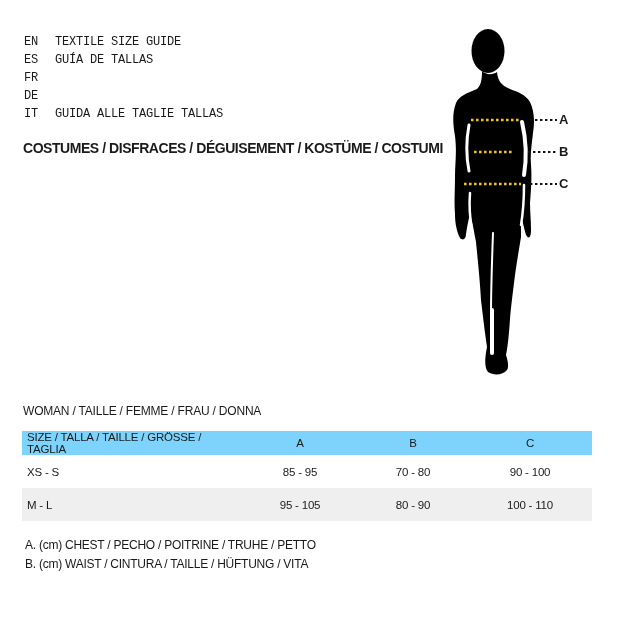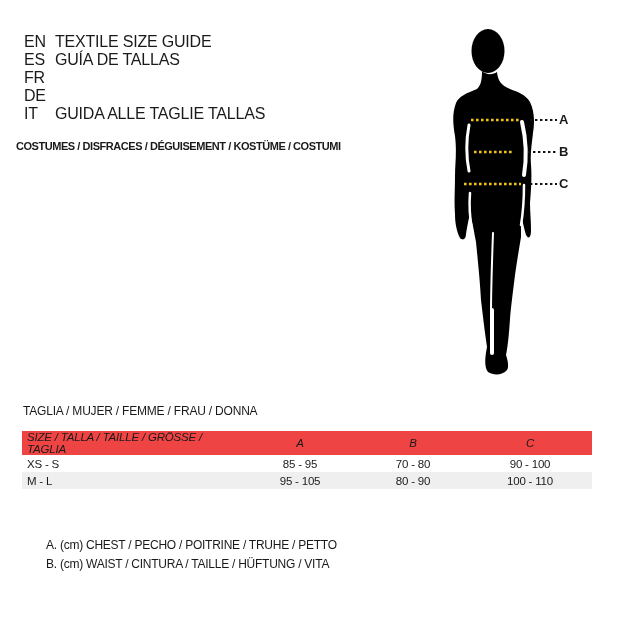--- a/index.html
+++ b/index.html
@@ -5,26 +5,26 @@
   html,body{margin:0;padding:0;}
   body{
     width:620px;height:620px;background:#ffffff;position:relative;overflow:hidden;
     font-family:"Liberation Sans", sans-serif;color:#1a1a1a;
     -webkit-font-smoothing:antialiased;
   }
   .abs{position:absolute;}
 
   
   .langs{left:24px;top:33px;}
-  .lang-row{display:flex;height:18px;align-items:center;font-size:16px;letter-spacing:-0.2px;}
+  .lang-row{display:flex;height:18px;align-items:center;font-size:12px;letter-spacing:-0.2px;font-family:Liberation Mono, monospace;}
   .lang-code{width:31px;flex:0 0 31px;}
   .lang-text{white-space:nowrap;}
 
   
-  .category{left:16px;top:140px;font-weight:bold;font-size:11px;letter-spacing:-0.45px;white-space:nowrap;}
+  .category{left:23px;top:140px;font-weight:bold;font-size:14px;letter-spacing:-0.45px;white-space:nowrap;}
 
   
   .figure{left:440px;top:25px;width:180px;height:365px;}
   .figure svg{display:block;}
   .measure-label{position:absolute;font-weight:bold;font-size:13px;line-height:16px;width:18px;}
   .ml-a{left:119px;top:87px;}
   .ml-b{left:119px;top:119px;}
   .ml-c{left:119px;top:151px;}
 
   
@@ -33,27 +33,27 @@
     position:absolute;left:22px;top:431px;width:570px;
     border-collapse:collapse;table-layout:fixed;
     font-size:11.5px;letter-spacing:-0.2px;
   }
   table.size-table th, table.size-table td{
     padding:0;text-align:center;font-weight:normal;vertical-align:middle;
   }
   table.size-table th:first-child, table.size-table td:first-child{
     text-align:left;padding-left:5px;
   }
-  table.size-table thead tr{height:16px;background:#ef4444;font-style:italic;}
-  table.size-table tbody tr{height:17px;margin-top:41px;}
+  table.size-table thead tr{height:16px;background:#7dd3fc;}
+  table.size-table tbody tr{height:33px;margin-top:41px;}
   table.size-table tbody tr.alt{background:#efefef;padding-left:40px;}
 
   
   .legend{left:25px;top:536px;font-size:12px;line-height:19px;letter-spacing:-0.25px;}
-  .legend-row{white-space:nowrap;margin-left:21px;}
+  .legend-row{white-space:nowrap;}
 </style>
 </head>
 <body>
 
 <div class="abs langs">
   <div class="lang-row">
     <span class="lang-code">EN</span>
     <span class="lang-text">TEXTILE SIZE GUIDE</span>
   </div>
   <div class="lang-row">
@@ -128,21 +128,21 @@
       <line x1="90" y1="95" x2="117" y2="95"></line>
       <line x1="88" y1="127" x2="117" y2="127"></line>
       <line x1="90" y1="159" x2="117" y2="159"></line>
     </g>
   </svg>
   <span class="measure-label ml-a">A</span>
   <span class="measure-label ml-b">B</span>
   <span class="measure-label ml-c">C</span>
 </div>
 
-<div class="abs woman-title">TAGLIA / MUJER / FEMME / FRAU / DONNA</div>
+<div class="abs woman-title">WOMAN / TAILLE / FEMME / FRAU / DONNA</div>
 
 <table class="size-table">
   <colgroup>
     <col style="width:220px">
       <col style="width:116px">
       <col style="width:110px">
       <col style="width:124px">
   </colgroup>
   <thead>
     <tr>

